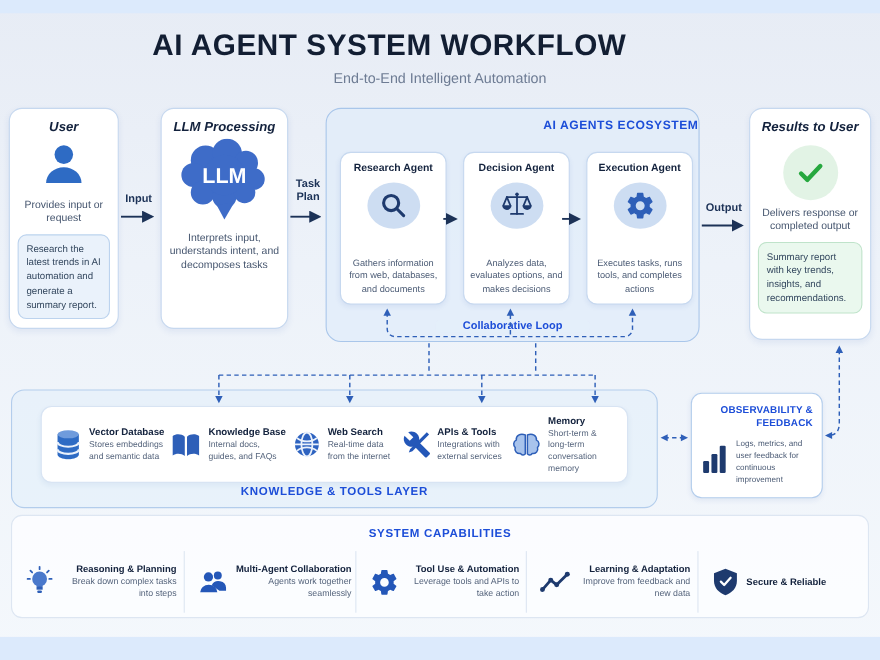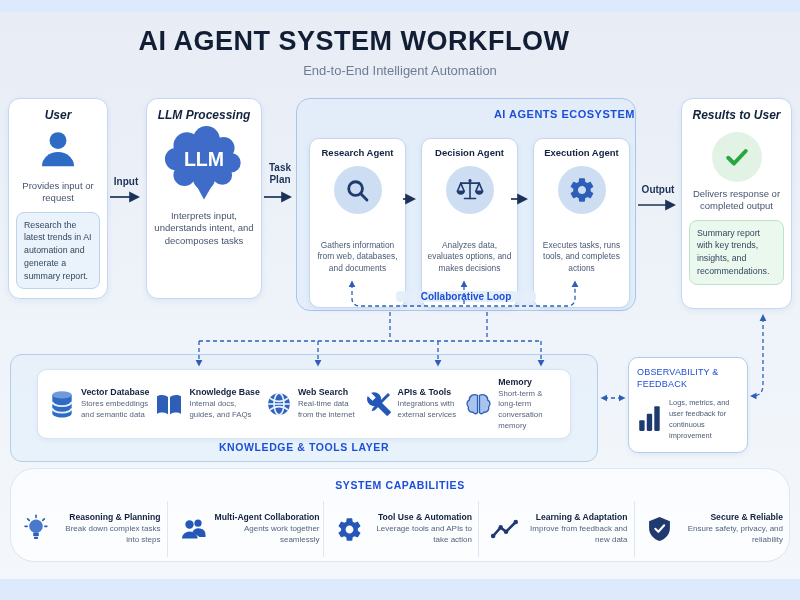--- a/index.html
+++ b/index.html
@@ -26,23 +26,23 @@
   .note.green{background:#eaf8ee;border:1px solid #bfe3ca;}
 
   .user-box{left:8px;top:98px;width:100px;height:201px;}
   .llm-box{left:146px;top:98px;width:116px;height:201px;}
   .results-box{left:681px;top:98px;width:111px;height:211px;}
 
   .eco{position:absolute;left:296px;top:98px;width:340px;height:213px;
     background:rgba(224,236,250,.75);border:1px solid #a9c6ea;border-radius:14px;}
   .eco-title{position:absolute;top:9px;left:0;width:100%;text-align:right;
     font-size:11px;font-weight:bold;color:#1d4ed8;letter-spacing:.5px;}
-  .agent{position:absolute;top:39px;width:97px;height:170px;background:#fff;
+  .agent{position:absolute;top:39px;width:97px;height:139px;background:#fff;
     border:1px solid #c6d8ef;border-radius:10px;box-shadow:0 2px 5px rgba(40,80,160,.08);
-    display:flex;flex-direction:column;align-items:center;text-align:center;padding:8px 4px;}
+    display:flex;flex-direction:column;align-items:center;text-align:center;padding:8px 4px;justify-content:center;}
   .agent-title{font-size:9.5px;font-weight:bold;color:#13223d;}
   .icon-circle{width:48px;height:48px;border-radius:50%;background:#cdddf2;
     display:flex;align-items:center;justify-content:center;margin:8px 0 6px;}
   .agent-desc{font-size:8.4px;color:#4a5a74;line-height:1.35;margin-top:20px;}
   .loop-label{position:absolute;left:396px;top:291px;width:140px;text-align:center;
     font-size:10px;font-weight:bold;color:#1d4ed8;background:rgba(228,238,250,.95);
     border-radius:4px;}
 
   .check-circle{width:50px;height:50px;border-radius:50%;background:#e2f3e5;
     display:flex;align-items:center;justify-content:center;margin:6px 0 2px;}
@@ -59,27 +59,27 @@
   .k-icon{flex:0 0 auto;display:flex;}
   .k-text{display:flex;flex-direction:column;text-align:left;}
   .k-title{font-size:8.8px;font-weight:bold;color:#13223d;white-space:nowrap;}
   .k-desc{font-size:7.8px;color:#55647c;line-height:1.35;margin-top:2px;}
   .k-label{position:absolute;bottom:8px;left:0;width:100%;text-align:center;
     font-size:10.5px;font-weight:bold;color:#1d4ed8;letter-spacing:.6px;}
 
   .obs{position:absolute;left:628px;top:357px;width:120px;height:96px;background:#fff;
     border:1px solid #b3cdec;border-radius:10px;box-shadow:0 2px 5px rgba(40,80,160,.08);
     padding:9px 8px 6px;}
-  .obs-title{font-size:9px;font-weight:normal;color:#1d4ed8;text-align:left;
+  .obs-title{font-size:9px;font-weight:bold;color:#1d4ed8;text-align:right;
     line-height:1.3;letter-spacing:.2px;}
   .obs-row{display:flex;gap:6px;margin-top:8px;align-items:center;}
   .obs-desc{font-size:7.4px;color:#4a5a74;line-height:1.45;text-align:left;}
 
   .caps{position:absolute;left:10px;top:468px;width:780px;height:94px;
-    background:rgba(252,253,255,.9);border:1px solid #dde6f2;border-radius:24px;}
+    background:rgba(252,253,255,.9);border:1px solid #dde6f2;border-radius:10px;}
   .caps-title{position:absolute;top:10px;left:0;width:100%;text-align:center;
     font-size:10.5px;font-weight:bold;color:#1d4ed8;letter-spacing:.6px;}
   .caps-row{position:absolute;top:32px;left:0;width:100%;height:56px;display:flex;}
   .cap{width:156px;display:flex;gap:7px;align-items:center;padding:0 6px 0 12px;}
   .cap + .cap{border-left:1px solid #dde6f2;}
   .cap-icon{flex:0 0 auto;display:flex;}
   .cap-text{display:flex;flex-direction:column;text-align:right;}
   .cap-title{font-size:8.6px;font-weight:bold;color:#13223d;white-space:nowrap;}
   .cap-desc{font-size:8px;color:#55647c;line-height:1.35;margin-top:2px;}
 
@@ -364,21 +364,20 @@
 
       <div class="cap">
         <span class="cap-icon">
           <svg width="25" height="28" viewBox="0 0 24 26">
               <path d="M12 1.5 L22 5.5 V12 c0 6.5-4.5 10.6-10 12.6 C6.5 22.6 2 18.5 2 12 V5.5 Z" fill="#1e3a6e"></path>
               <path d="M8 12.8 l2.9 2.9 L16.5 9.4" stroke="#ffffff" stroke-width="2" fill="none" stroke-linecap="round" stroke-linejoin="round"></path>
             </svg>
         </span>
         <span class="cap-text">
           <span class="cap-title">Secure &amp; Reliable</span>
-          <span class="cap-desc">Ensure safety, privacy, and reliability</span>
         </span>
       </div>
 
     </div>
   </section>
 
   <svg class="overlay" width="800" height="600" viewBox="0 0 800 600">
     <defs>
       <marker id="mNavy" viewBox="0 0 10 10" refX="8" refY="5" markerWidth="6.5" markerHeight="6.5" orient="auto">
           <path d="M0 0 L10 5 L0 10 z" fill="#1c3257"></path>

